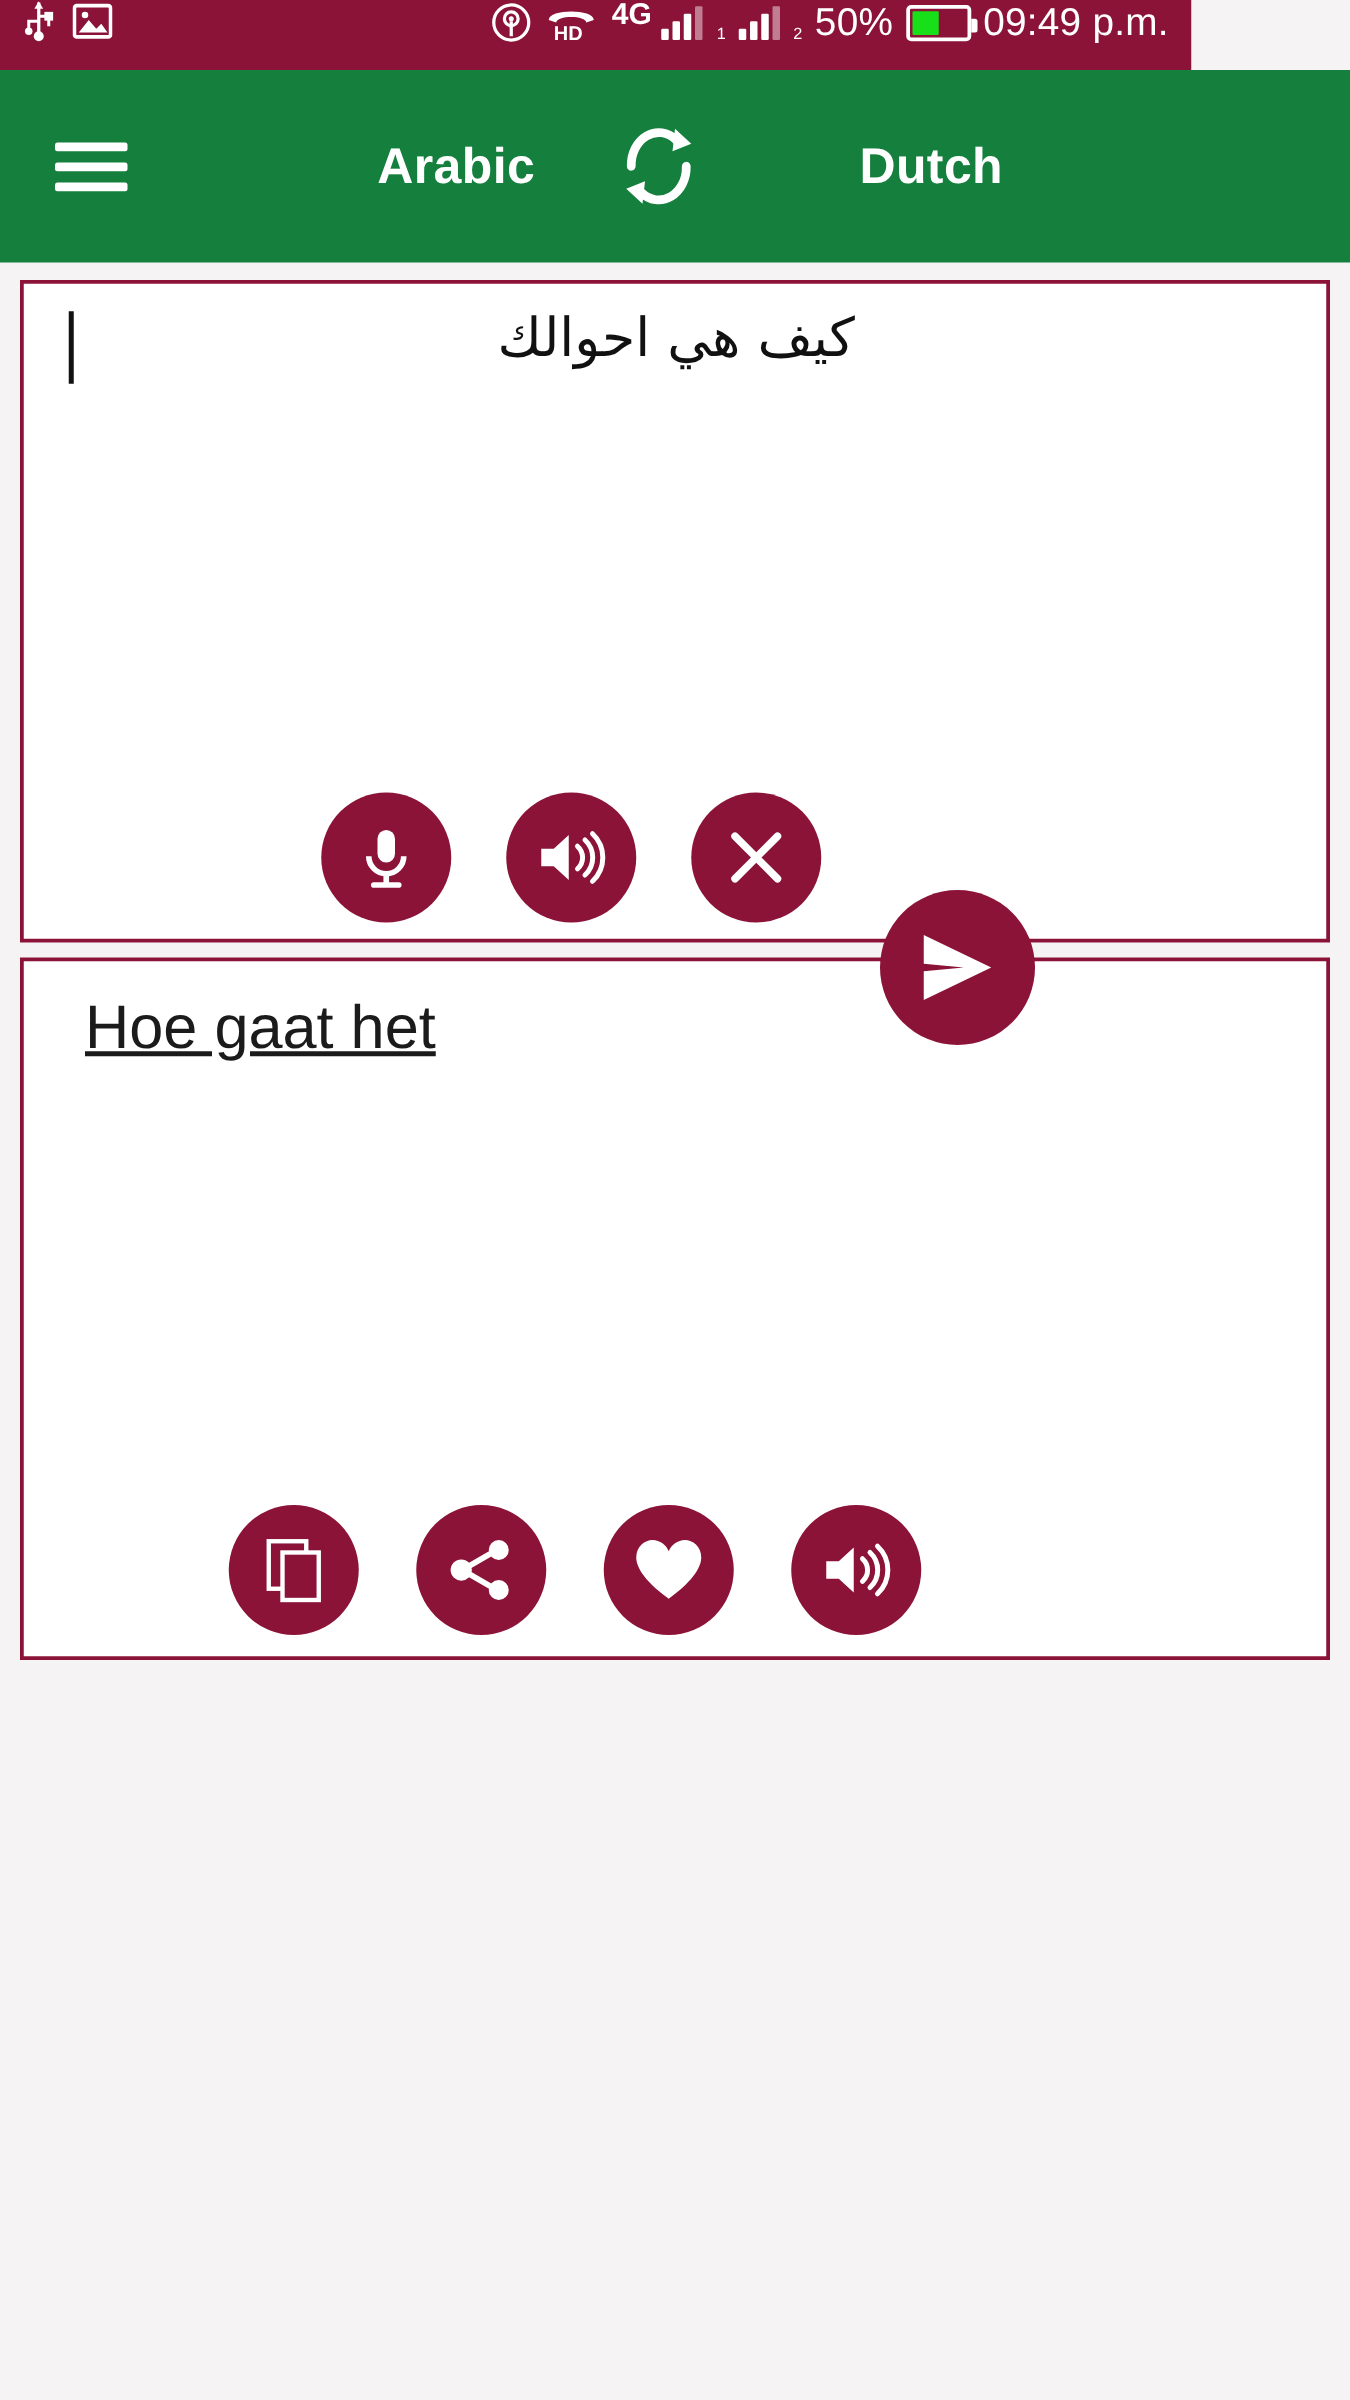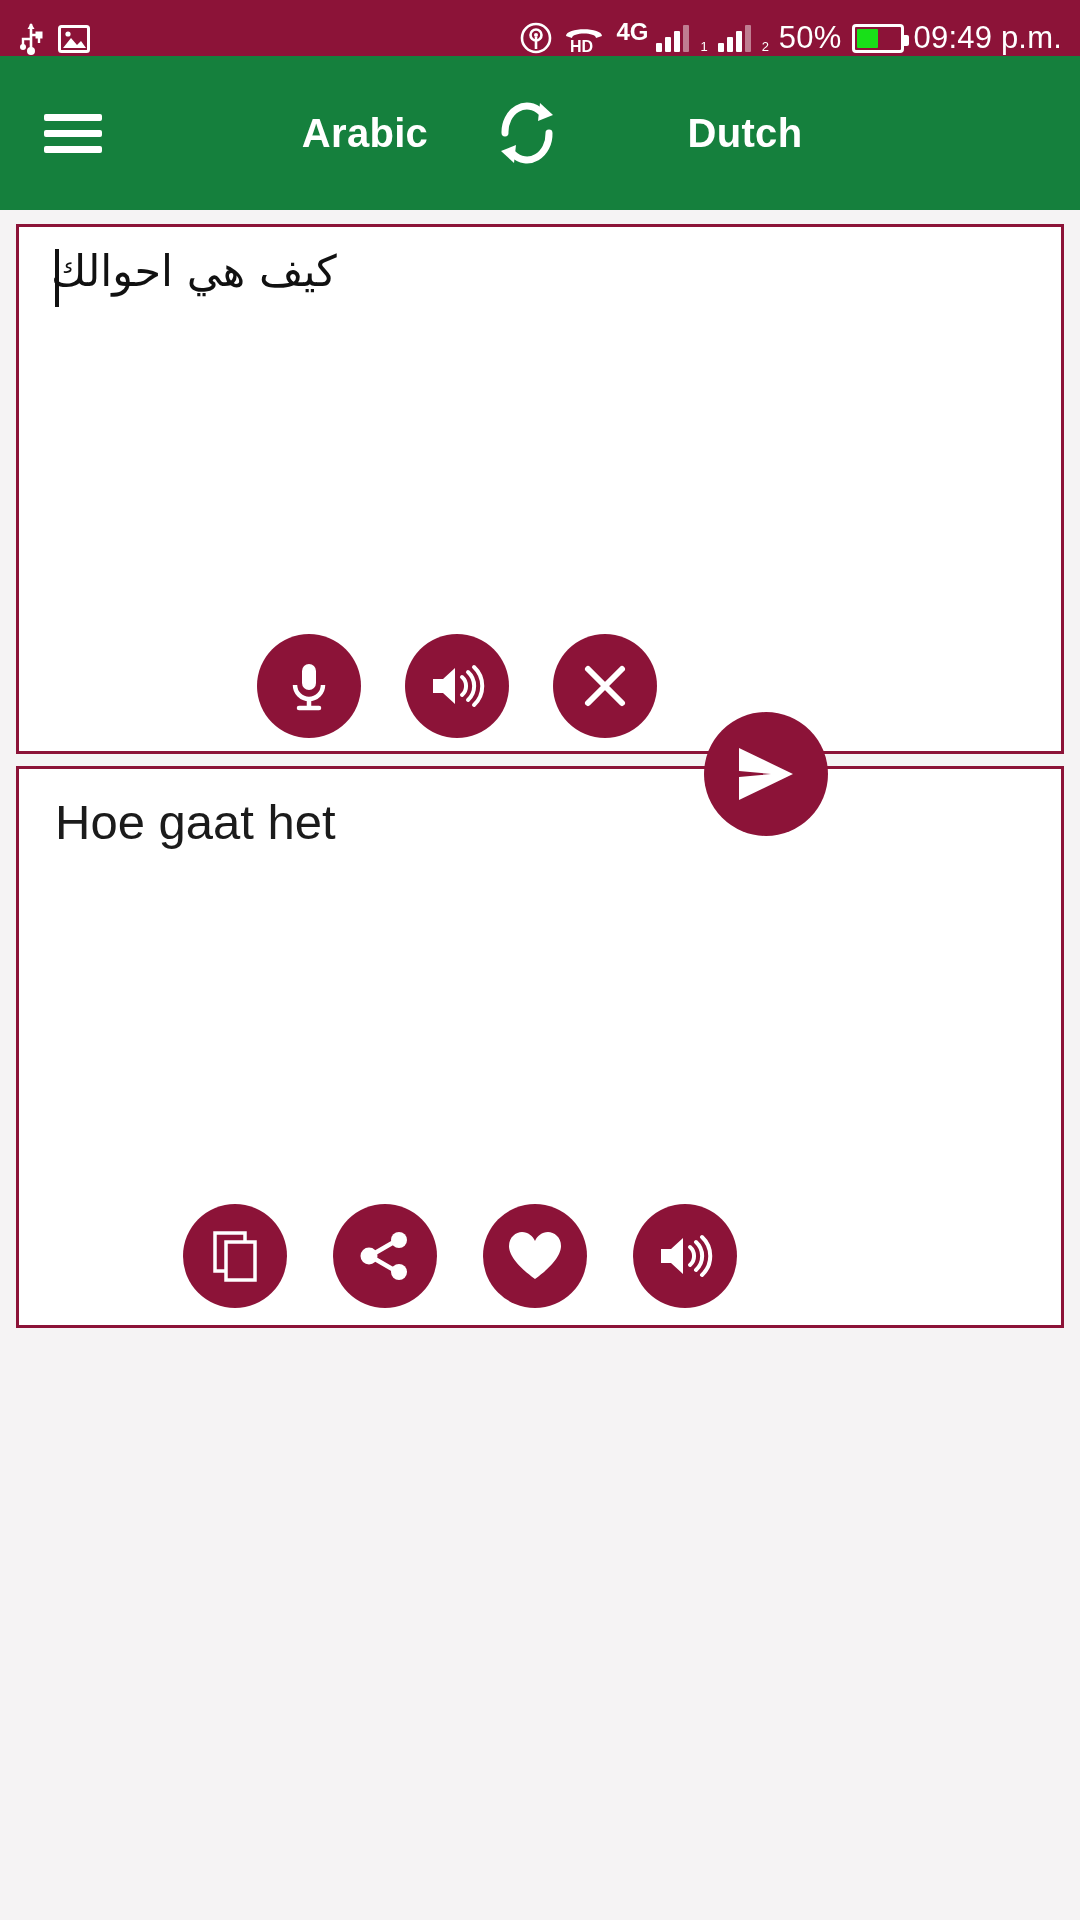--- a/index.html
+++ b/index.html
@@ -6,23 +6,23 @@
   html, body {
     width:1080px; height:1920px;
     font-family:"Liberation Sans", sans-serif;
     background:#f4f2f3;
     overflow:hidden;
   }
   #app { position:relative; width:1080px; height:1920px; background:#f5f3f4; }
 
   
   .statusbar{
-    position:absolute; top:0; left:0; width:1080px; height:56px;
+    position:absolute; top:0; left:0; width:953px; height:56px;
     background:#8C1338; color:#ffffff;
-    display:flex; align-items:flex-end;
+    display:flex; align-items:flex-start;
   }
   .sb-left{ display:flex; align-items:center; gap:14px; padding-left:18px; }
   .sb-right{ margin-left:auto; display:flex; align-items:center; gap:10px; padding-right:18px; }
   .sb-text{ font-size:31px; font-weight:400; letter-spacing:0.2px; white-space:nowrap; }
   .sb-4g{ font-size:24px; font-weight:700; position:relative; top:-6px; margin-right:-2px;}
   .bars{ display:inline-flex; align-items:flex-end; gap:3px; height:28px; }
   .bars i{ display:block; width:6px; background:#fff; border-radius:1px; }
   .bars i:nth-child(1){height:9px;}
   .bars i:nth-child(2){height:15px;}
   .bars i:nth-child(3){height:21px;}
@@ -56,29 +56,29 @@
   
   .card{
     position:absolute; left:16px; width:1048px;
     background:#ffffff; border:3px solid #8C1338;
   }
   #card-input { top:224px;  height:530px; }
   #card-output{ top:766px;  height:562px; }
 
   .src-text{
     position:absolute; left:32px; top:18px; right:30px;
-    font-size:43px; color:#111; direction:rtl; text-align:left;
+    font-size:43px; color:#111; direction:rtl; text-align:center;
     line-height:1.25; font-family:"DejaVu Sans", sans-serif;
   }
   .caret{
     position:absolute; left:36px; top:22px; width:4px; height:58px; background:#111;
   }
   .dst-text{
-    position:absolute; left:36px; top:24px; right:30px;
-    font-size:49px; color:#1b1b1b; line-height:1.2;
+    position:absolute; left:49px; top:24px; right:30px;
+    font-size:49px; color:#1b1b1b; line-height:1.2;text-decoration:underline;
   }
 
   
   .btnrow{ position:absolute; display:flex; }
   .fab{
     border-radius:50%; background:#8C1338;
     display:flex; align-items:center; justify-content:center;
     cursor:pointer; flex:none;
   }
   #row-input{ left:238px; top:407px; gap:44px; }

